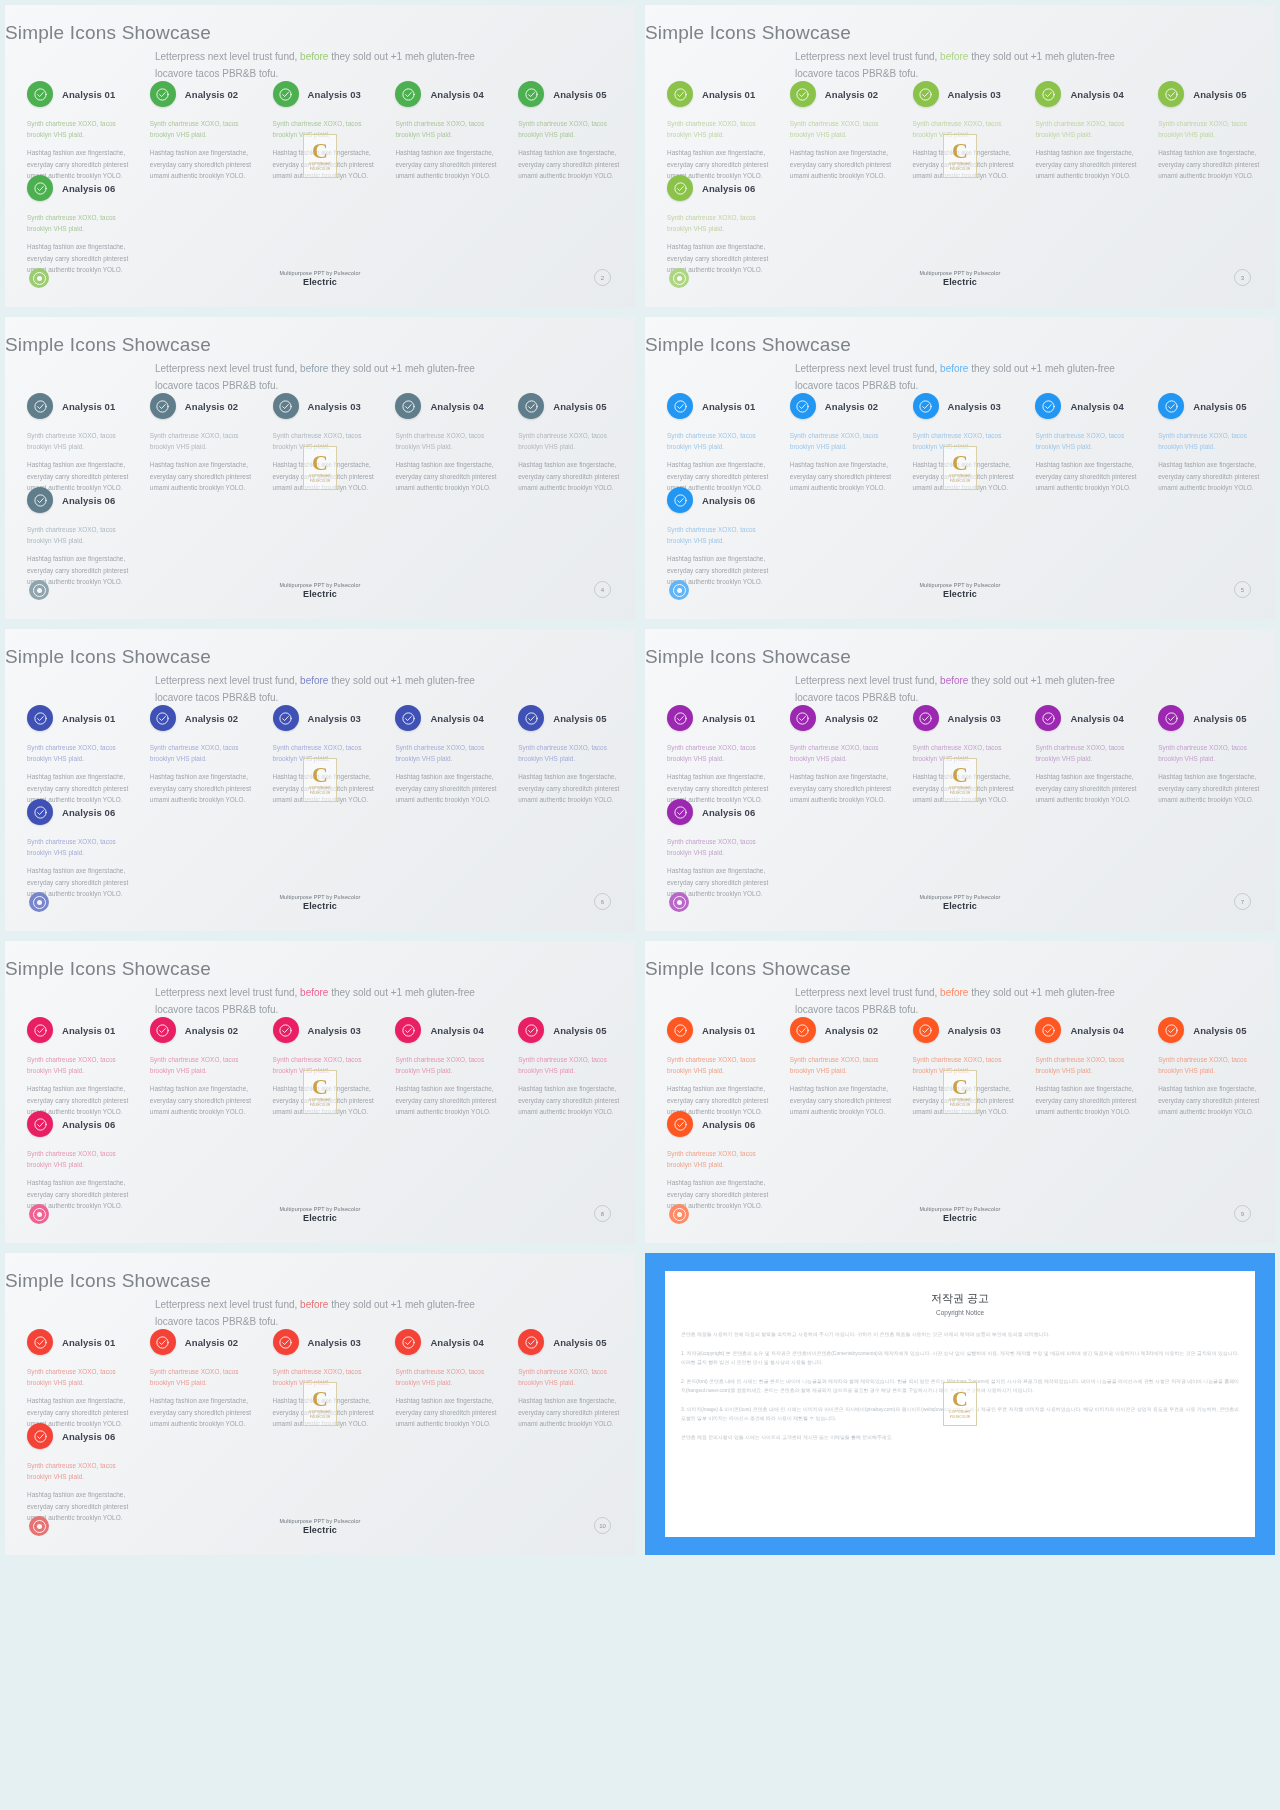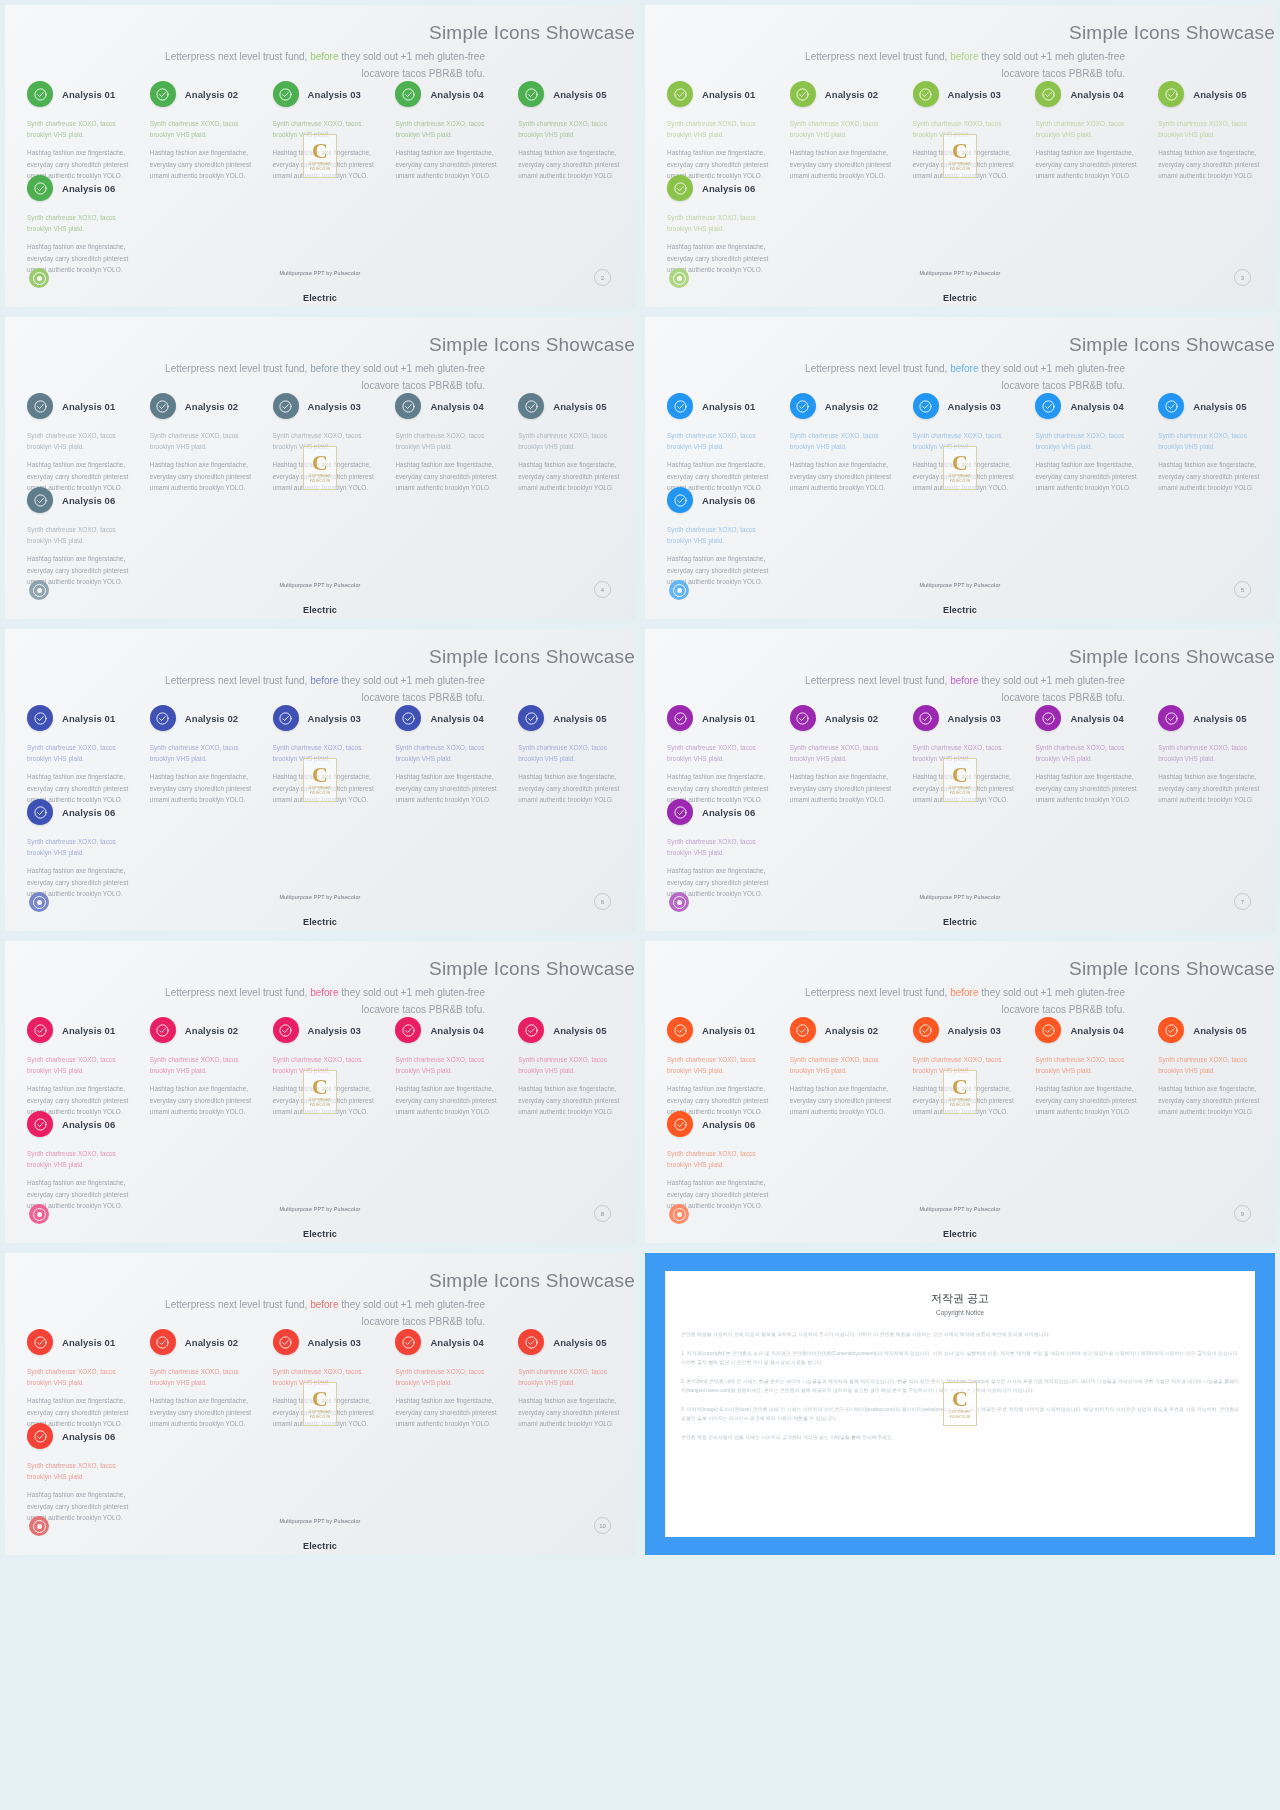--- a/index.html
+++ b/index.html
@@ -22,21 +22,21 @@
     padding: 5px 5px 5px 5px;
     background: #e4f0f1;
   }
   .slide-inner {
     position: relative;
     width: 100%; height: 100%;
     background: linear-gradient(135deg,#f7f8f9 0%,#eef0f2 55%,#e9ecef 100%);
     overflow: hidden;
   }
   
-  .s-head { padding-top: 18px; text-align: right; }
+  .s-head { padding-top: 18px; text-align: left; }
   .s-title {
     font-size: 19px; font-weight: 300; color: #7d8389;
     letter-spacing: .2px; line-height: 1;
   }
   .s-sub {
     margin: 7px auto 0; width: 330px;
     font-size: 10px; line-height: 1.65; color: #9aa0a6;
     font-weight: 400;
   }
   .s-sub .hl { color: #88bb6a; }
@@ -73,21 +73,21 @@
     position: absolute; left: 0; right: 0; bottom: 9px;
     height: 30px;
   }
   .foot-center {
     position: absolute; left: 50%; transform: translateX(-50%);
     top: 2px; text-align: center; width: 200px;
   }
   .foot-top { font-size: 5.4px; color: #6e757d; letter-spacing: .15px; }
   .foot-big {
     font-size: 9px; font-weight: 700; color: #2f3640;
-    letter-spacing: .2px; margin-top: 17px;
+    letter-spacing: .2px; margin-top: 1px;
   }
   .foot-logo {
     position: absolute; left: 24px; top: 0;
     width: 20px; height: 20px; border-radius: 50%;
     display: flex; align-items: center; justify-content: center;
   }
   .foot-logo .ring {
     width: 13px; height: 13px; border-radius: 50%;
     border: 1.6px solid #fff; opacity: .9;
     display: flex; align-items: center; justify-content: center;

